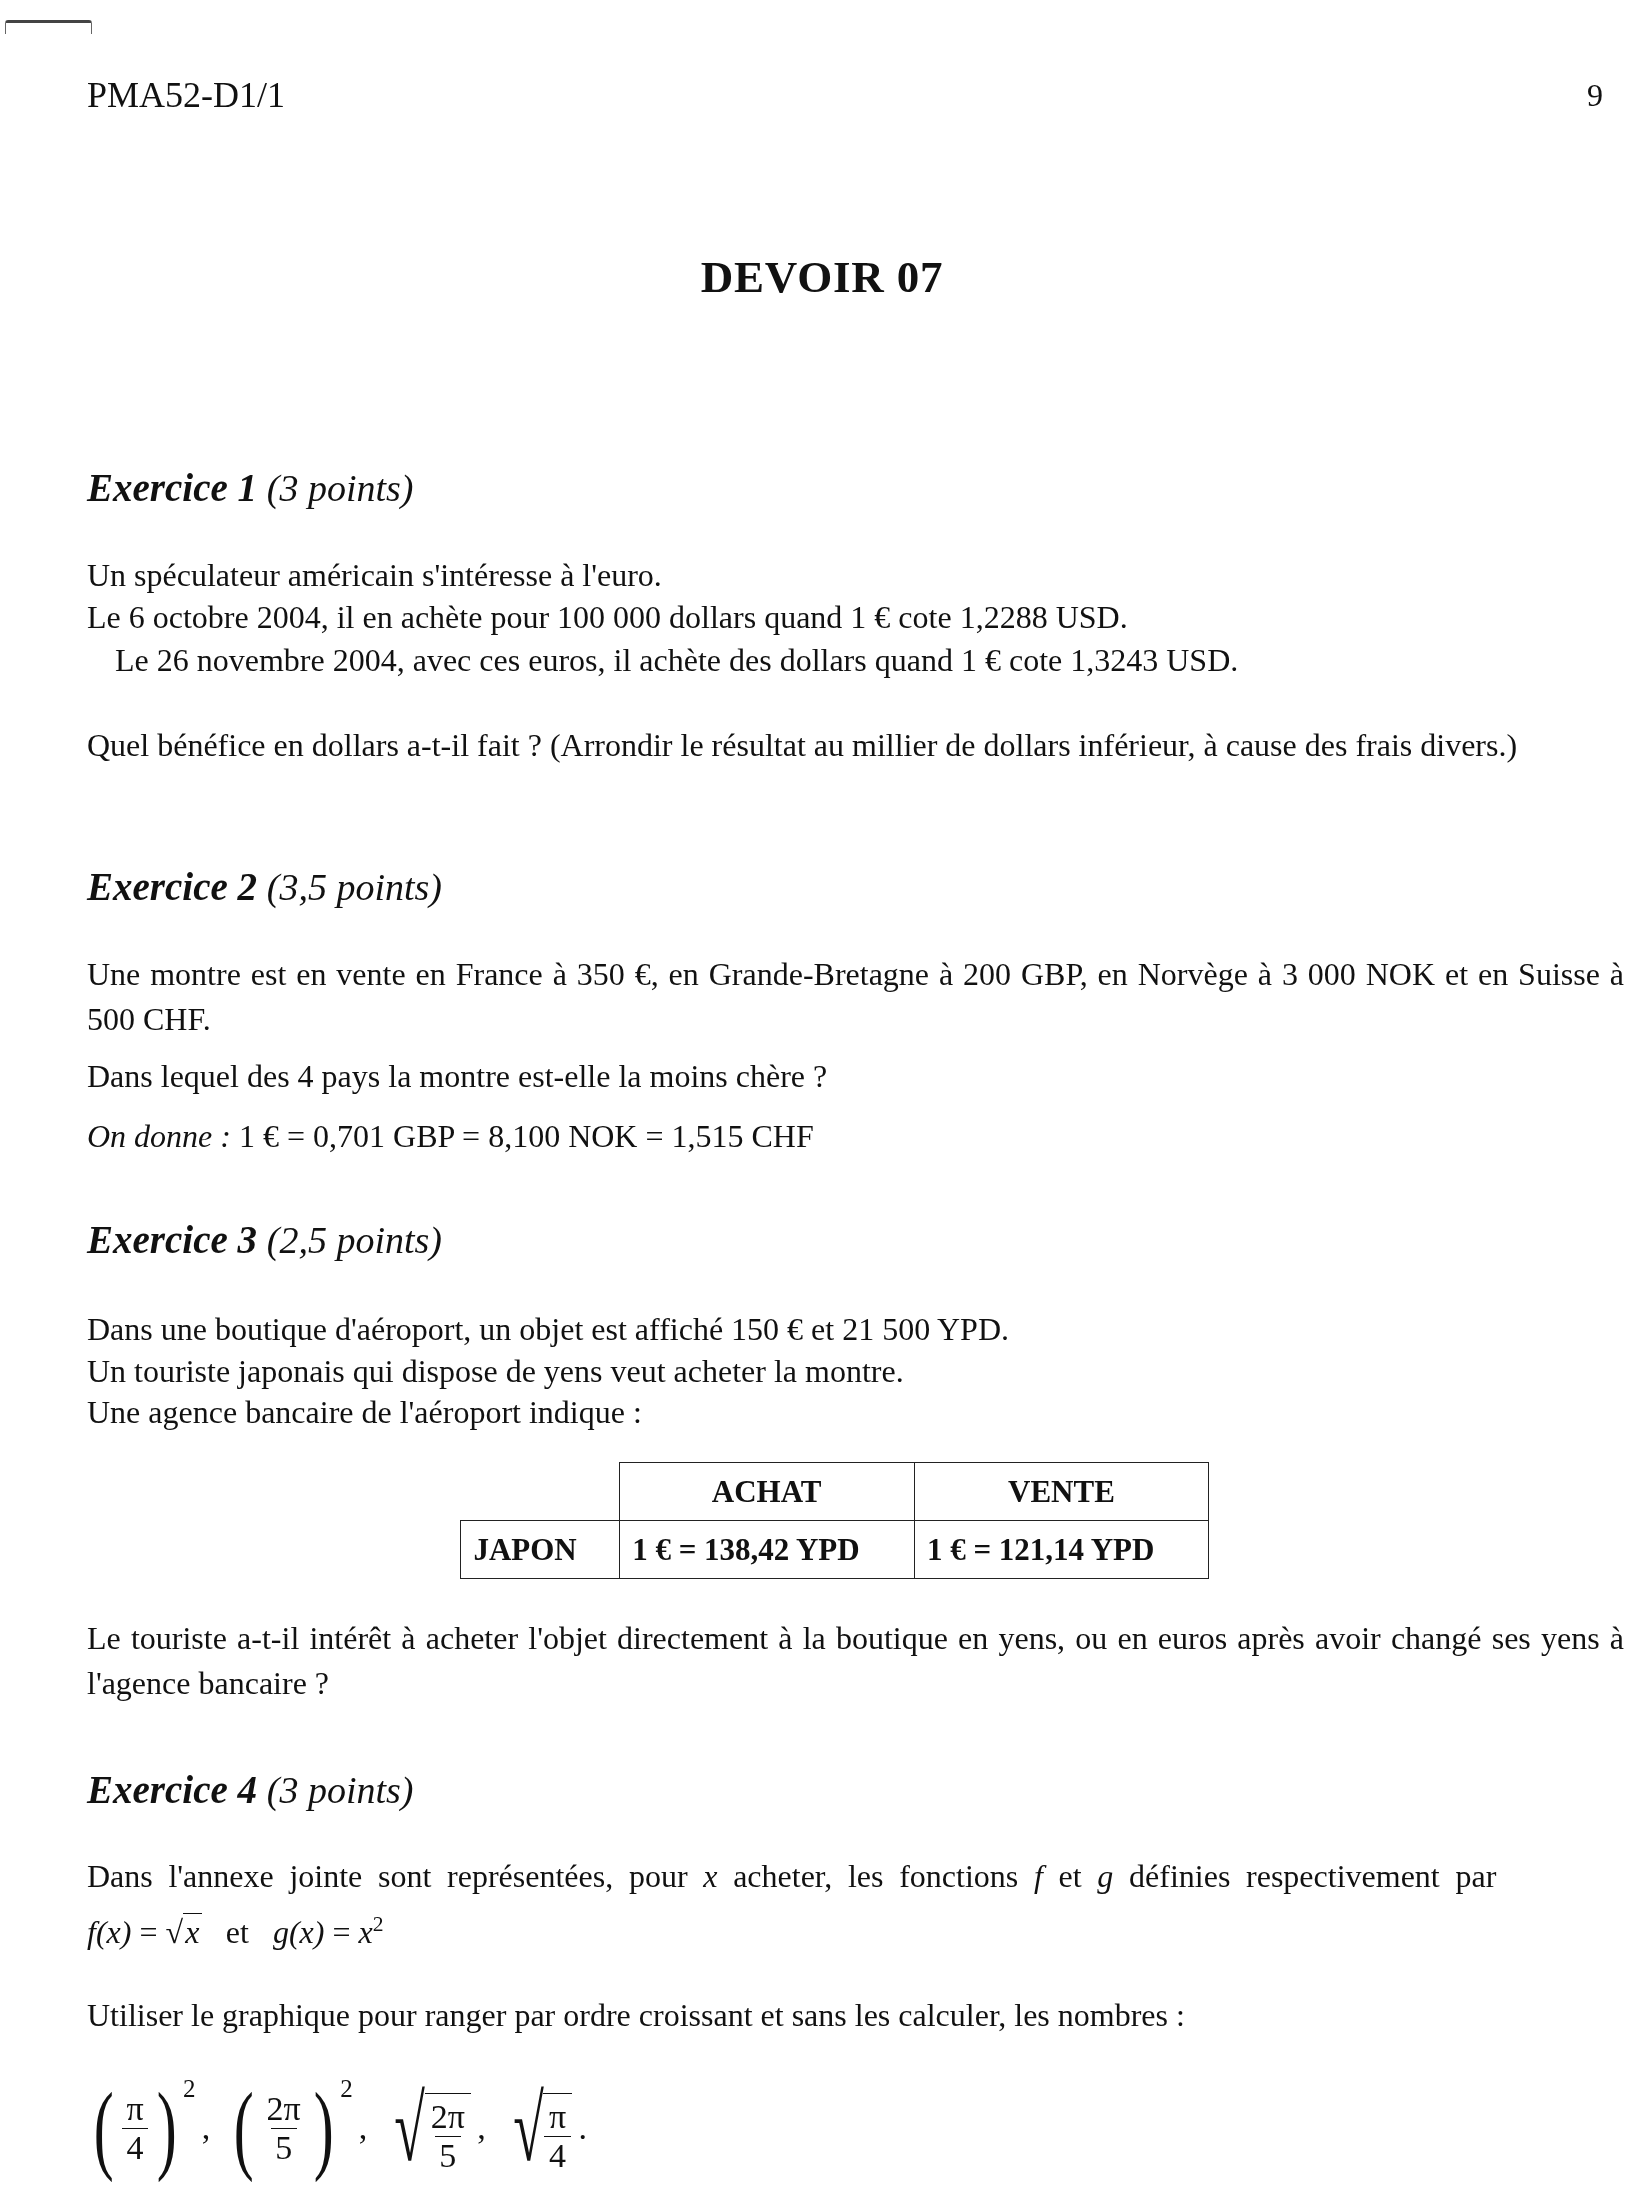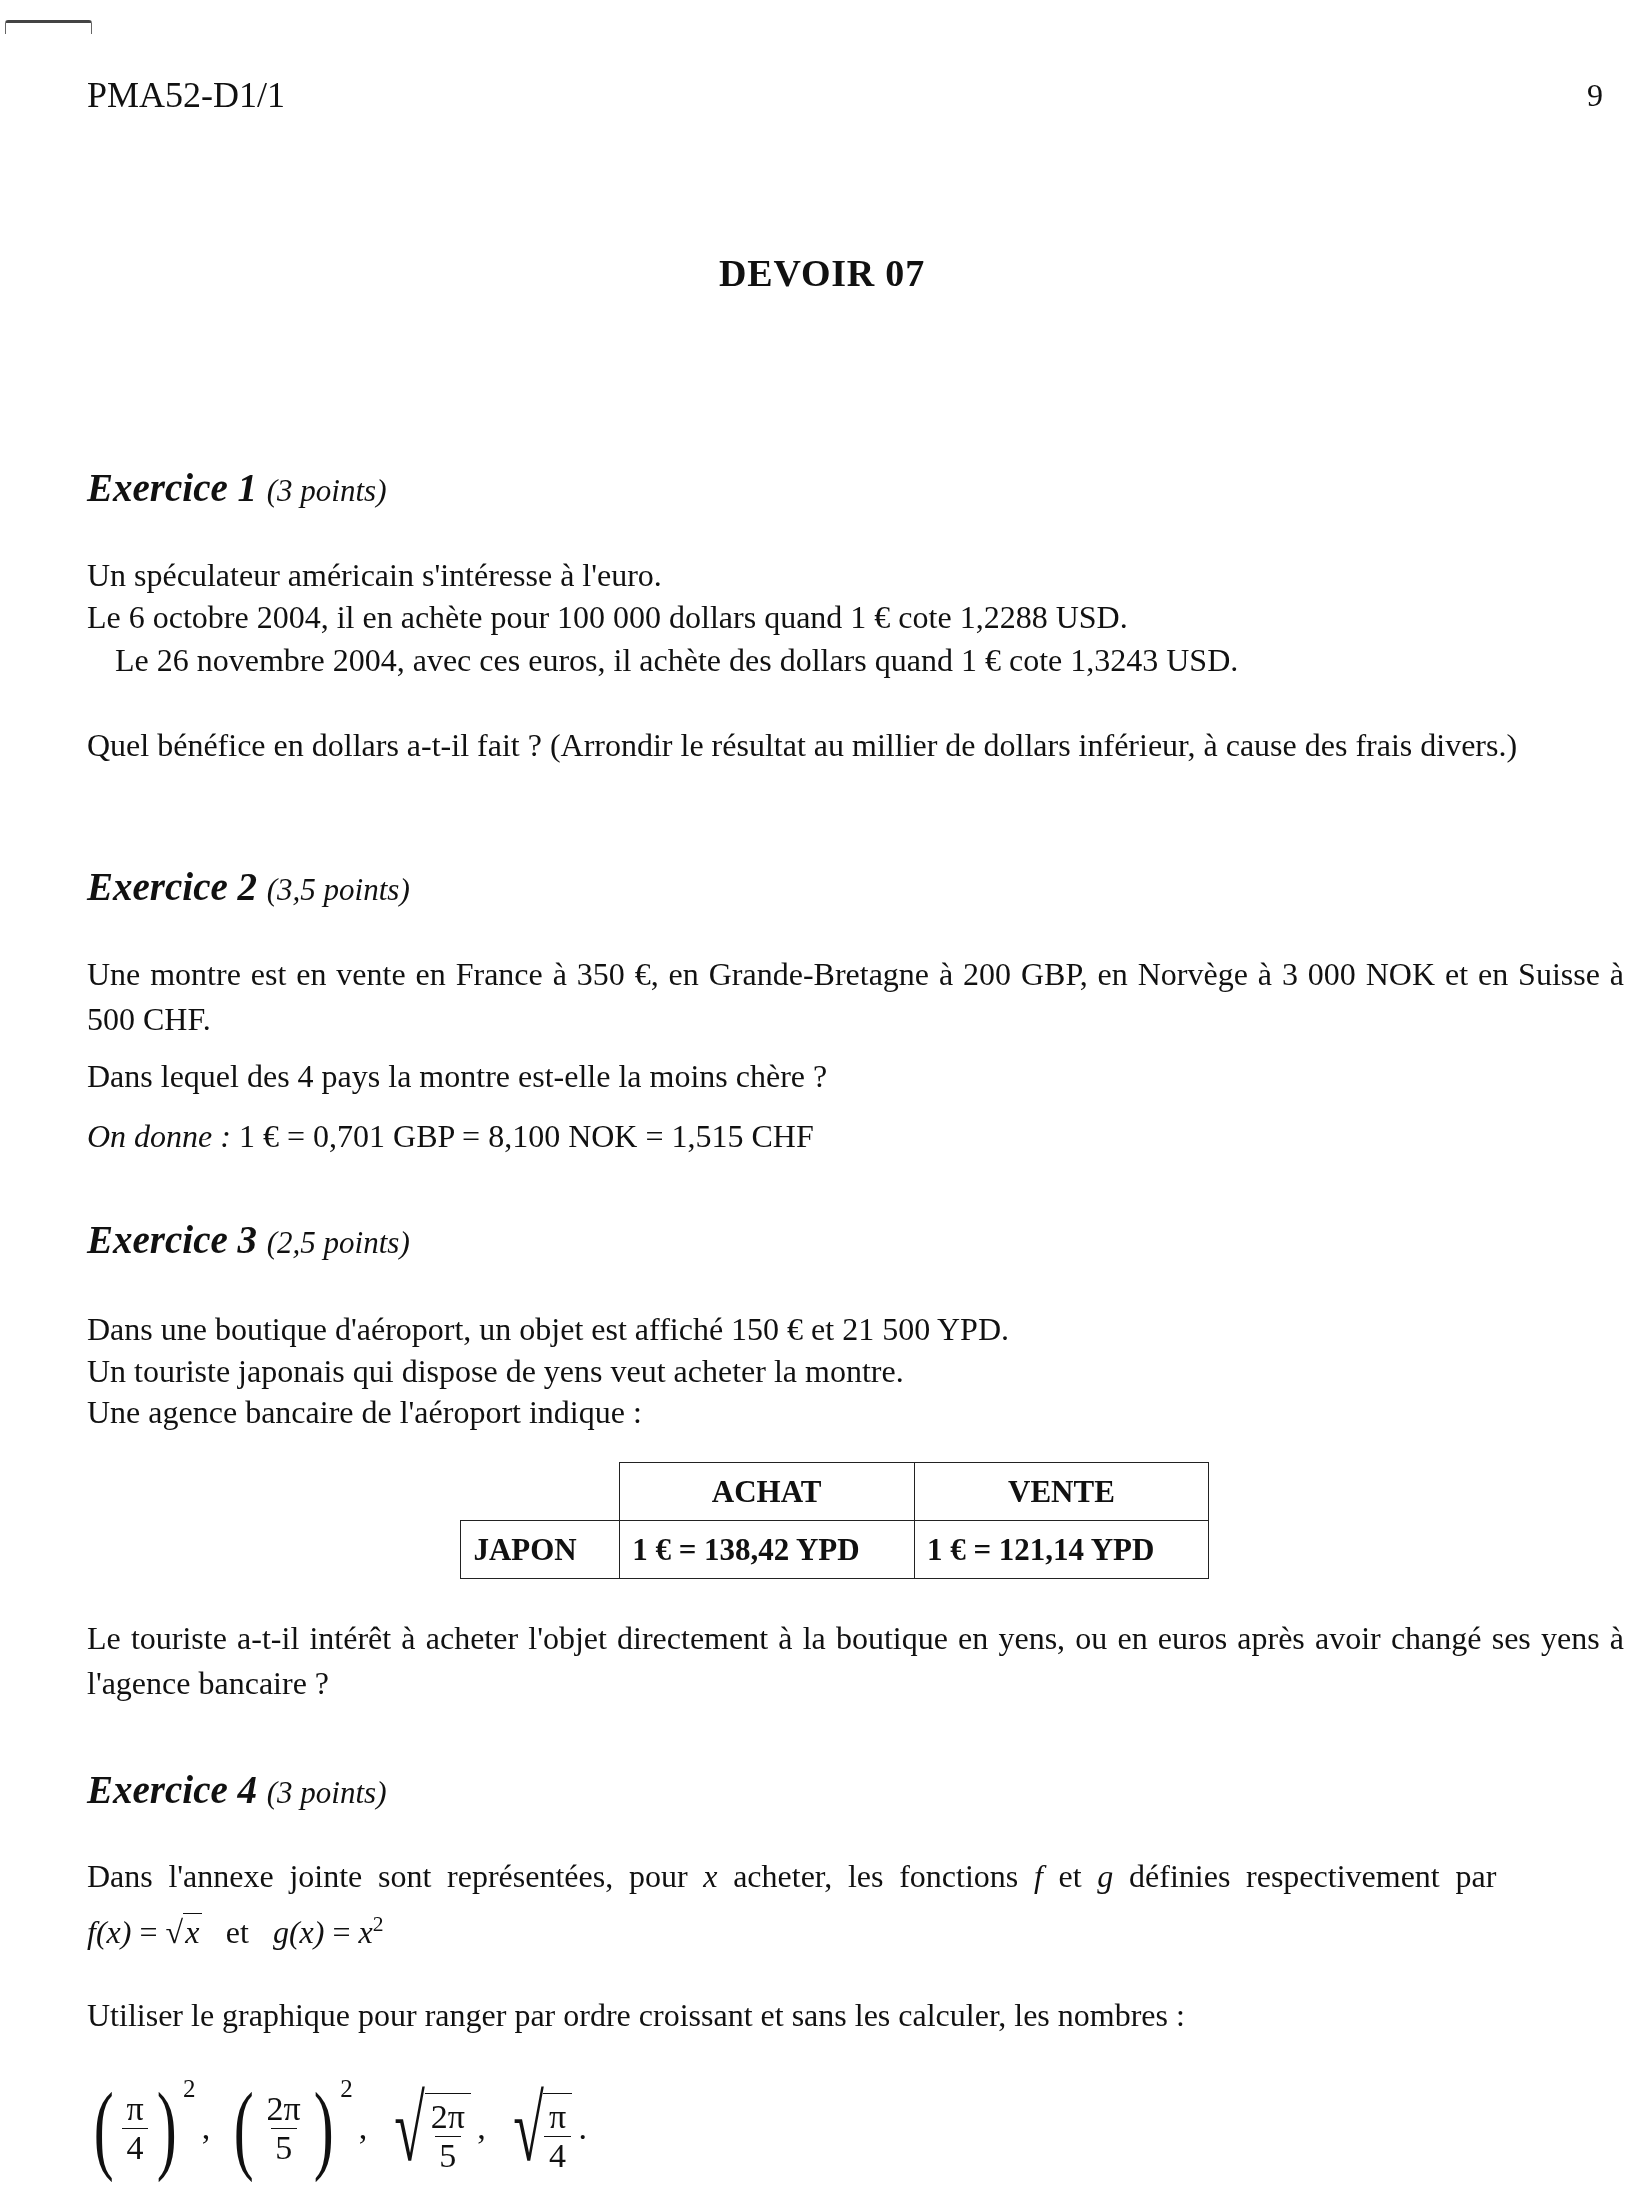--- a/index.html
+++ b/index.html
@@ -9,24 +9,24 @@
     }
     .staple {
       position: absolute; left: 4.6px; top: 20px; width: 85px; height: 10.8px;
       border-top: 3.1px solid #444; border-left: 1.5px solid #666; border-right: 1.5px solid #666;
       border-radius: 3.1px 3.1px 0 0;
     }
     .header-left { position: absolute; left: 87px; top: 74px; font-size: 36px; }
     .header-right { position: absolute; left: 1587px; top: 77px; font-size: 32px; }
     .title {
       position: absolute; left: 0; width: 1644px; top: 251px; text-align: center;
-      font-weight: bold; font-size: 38px; letter-spacing: 0.8px;
+      font-weight: bold; font-size: 45px; letter-spacing: 0.8px;
     }
     .ex-title { position: absolute; left: 87px; font-size: 39px; font-style: italic; font-weight: bold; }
-    .ex-title .pts { font-weight: normal; font-size: 31px; }
+    .ex-title .pts { font-weight: normal; font-size: 38px; }
     .p { position: absolute; left: 87px; font-size: 32px; line-height: 45px; width: 1537px; }
     .justify { text-align: justify; text-align-last: left; }
     .italic { font-style: italic; }
     table.rates {
       position: absolute; left: 460px; top: 1462px; border-collapse: collapse;
       font-size: 31px;
     }
     table.rates td, table.rates th { border: 1.9px solid #222; height: 57px; padding: 0 12.4px; font-weight: bold; }
     table.rates th { font-weight: bold; width: 269px; }
     table.rates td.blank { border: none; border-bottom: 1.9px solid #222; }

